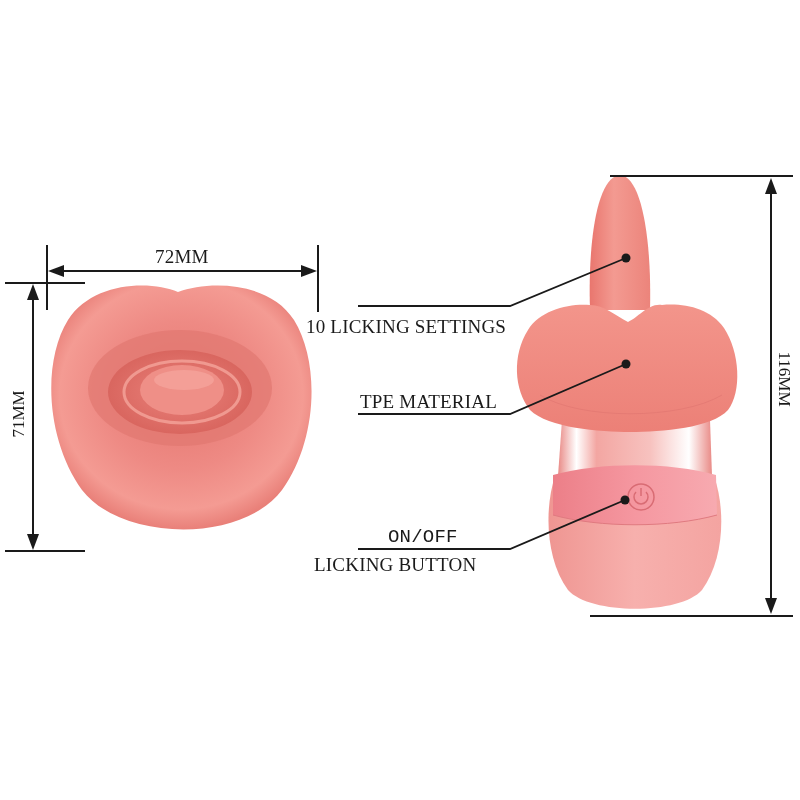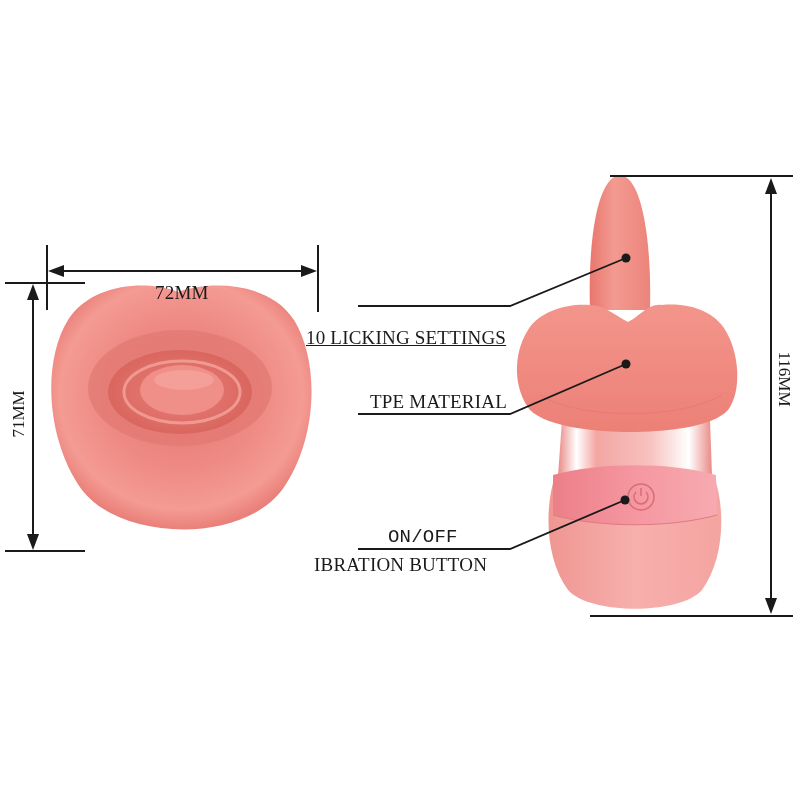--- a/index.html
+++ b/index.html
@@ -109,20 +109,20 @@
   <g stroke="#1a1a1a" stroke-width="1.8" fill="#1a1a1a">
     <polyline points="358,306 510,306 626,258" fill="none"></polyline>
     <circle cx="626" cy="258" r="4.5" stroke="none"></circle>
     <polyline points="358,414 510,414 626,364" fill="none"></polyline>
     <circle cx="626" cy="364" r="4.5" stroke="none"></circle>
     <polyline points="358,549 510,549 625,500" fill="none"></polyline>
     <circle cx="625" cy="500" r="4.5" stroke="none"></circle>
   </g>
 </svg>
 
-<div class="lbl" style="left:155px; top:246px;margin-top:36px;">72MM</div>
+<div class="lbl" style="left:155px; top:246px;">72MM</div>
 <div class="vert" style="left:-5px; top:404px; transform: rotate(-90deg);">71MM</div>
 <div class="vert" style="left:756px; top:369px; transform: rotate(90deg);">116MM</div>
 
-<div class="lbl" style="left:306px; top:327px;text-decoration:underline;">10 LICKING SETTINGS</div>
-<div class="lbl" style="left:370px; top:391px;">TPE MATERIAL</div>
+<div class="lbl" style="left:306px; top:316px;">10 LICKING SETTINGS</div>
+<div class="lbl" style="left:360px; top:391px;">TPE MATERIAL</div>
 <div class="lbl" style="left:388px; top:526px;font-family:Liberation Mono, monospace;">ON/OFF</div>
-<div class="lbl" style="left:314px; top:554px;">IBRATION BUTTON</div>
+<div class="lbl" style="left:314px; top:554px;">LICKING BUTTON</div>
 
 </body></html>

